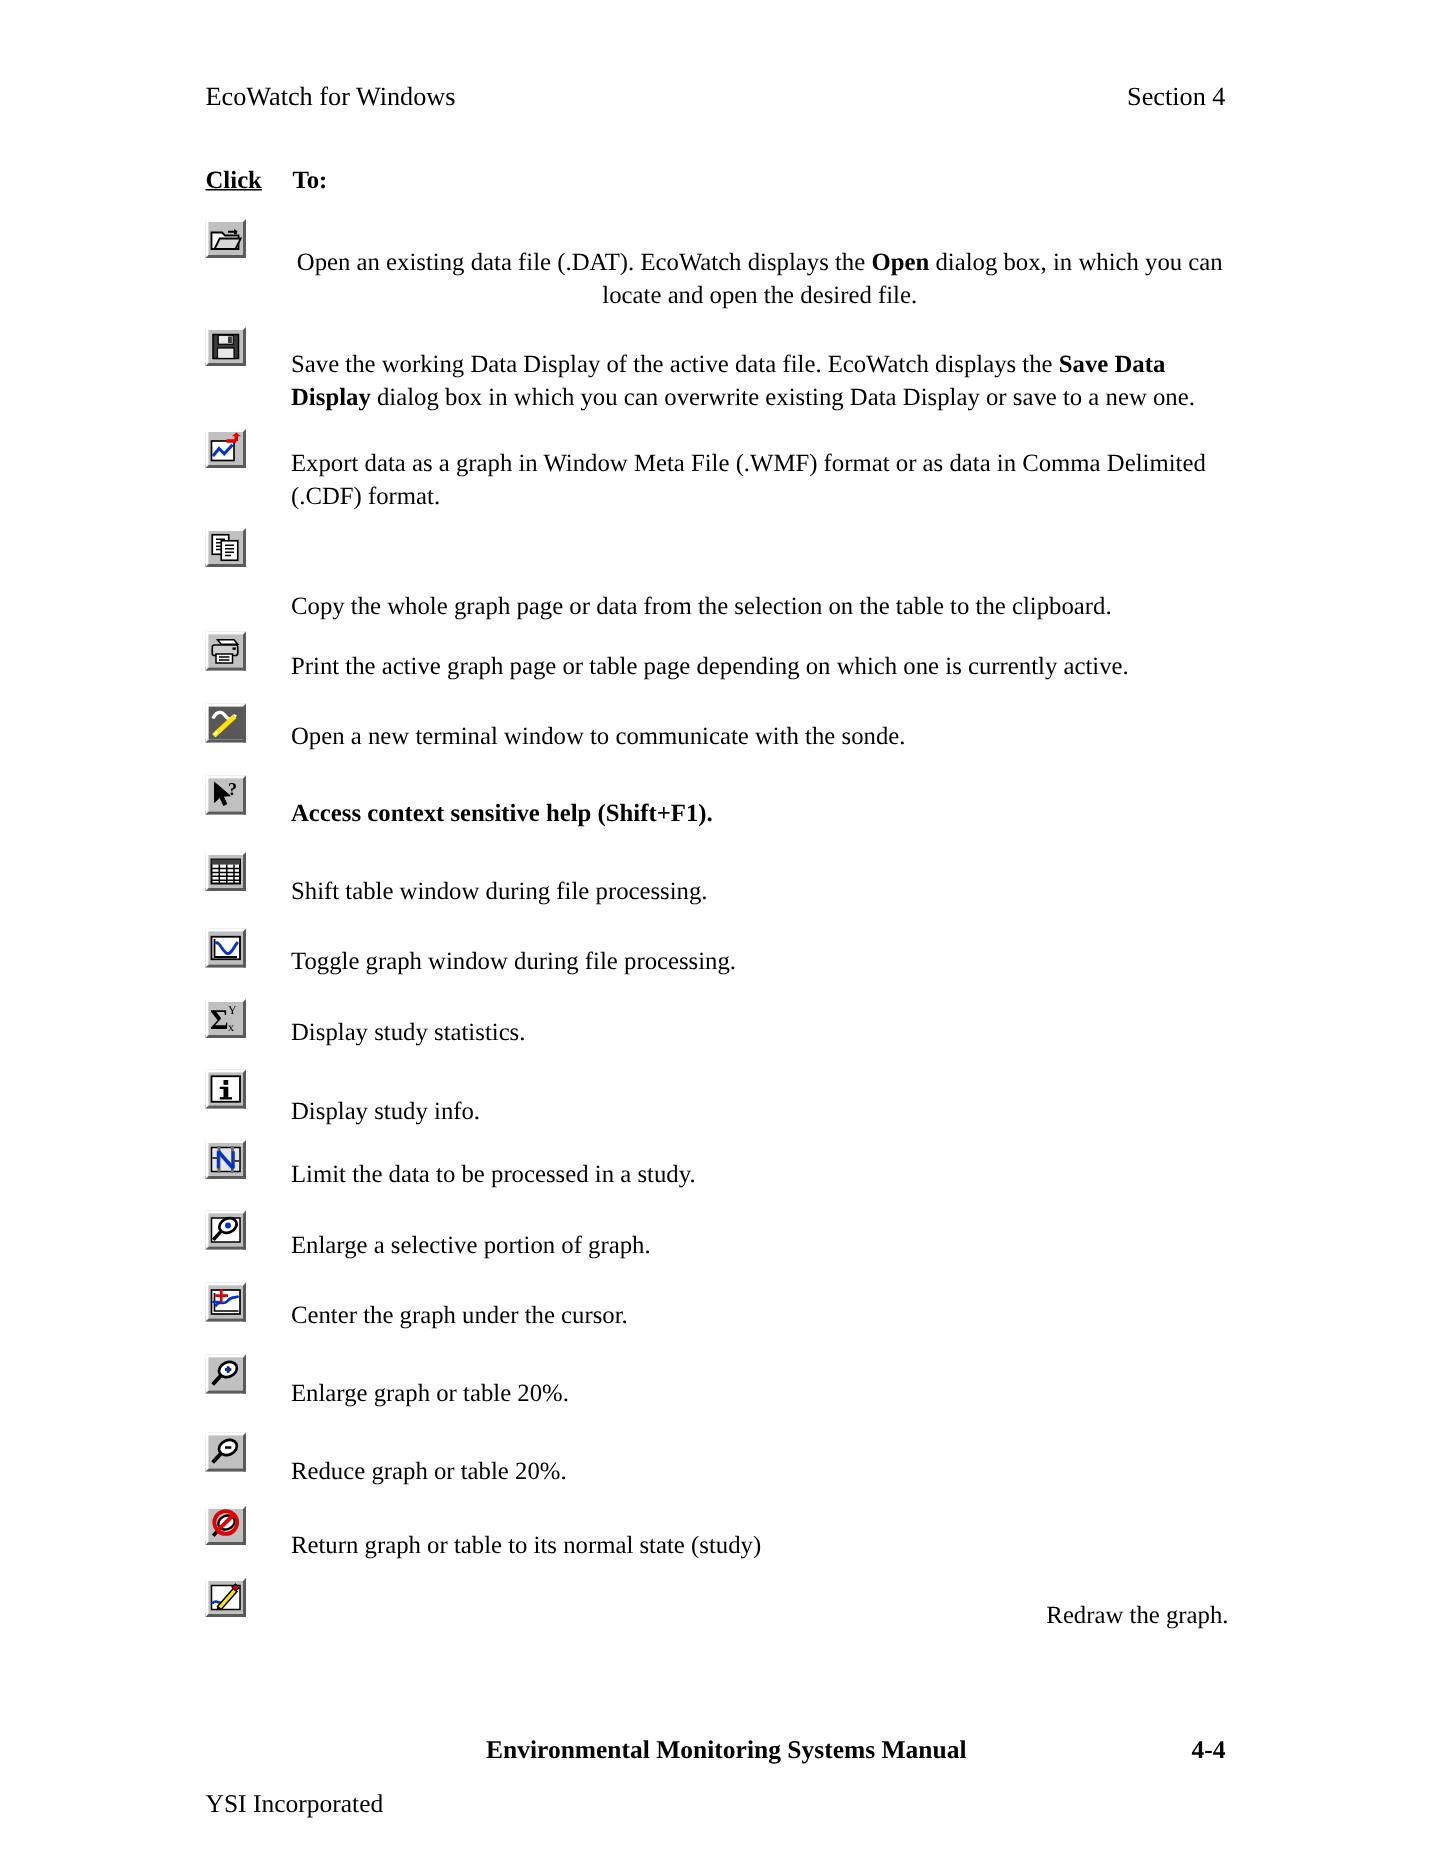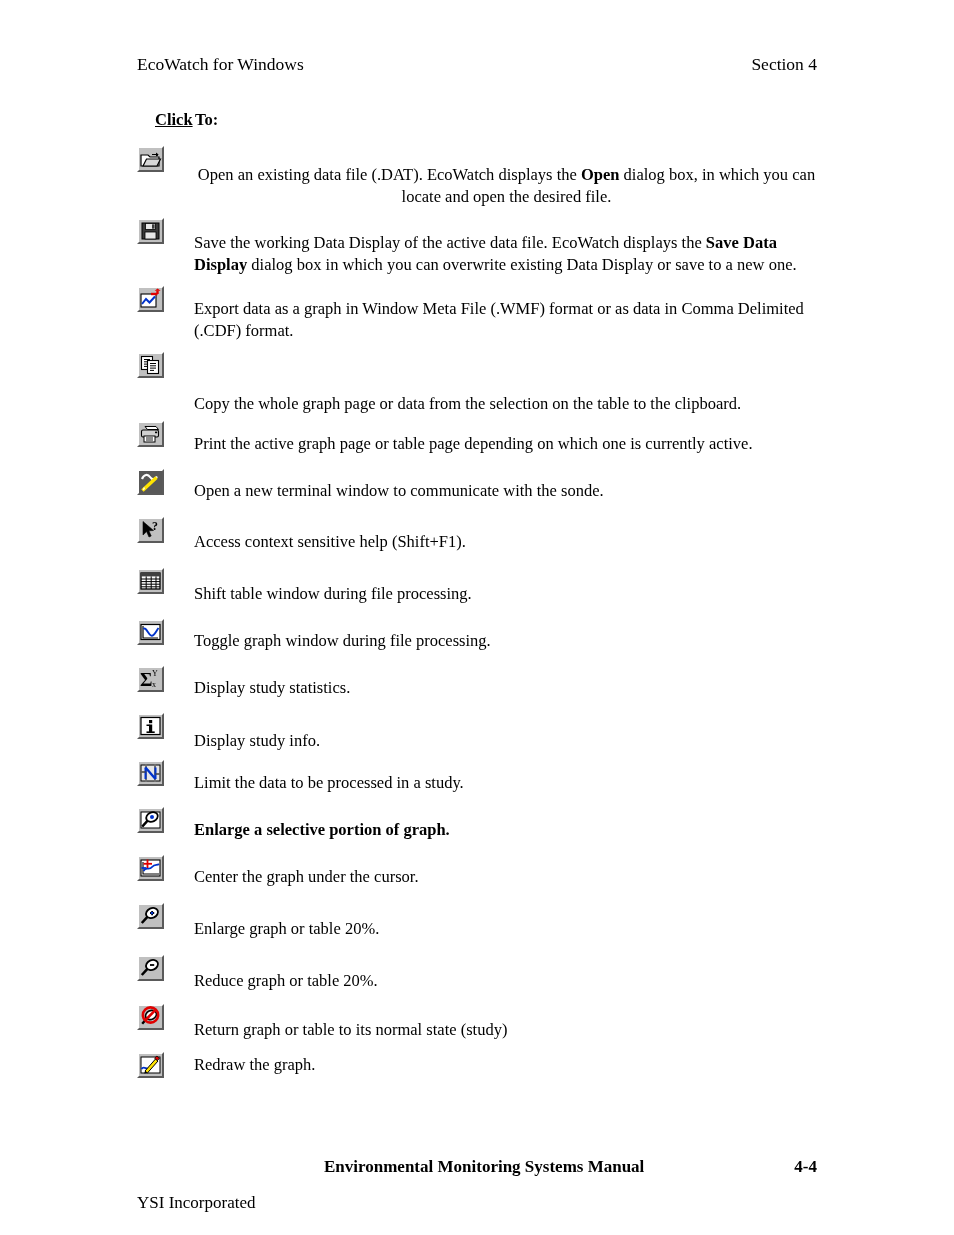--- a/index.html
+++ b/index.html
@@ -39,21 +39,21 @@
 
   
   .colheads {
     position: absolute;
     left: 137px;
     top: 110px;
     font-size: 16.5px;
     font-weight: bold;
     line-height: 20px;
   }
-  .colheads .click { position: absolute; left: 18px;   top: 0; text-decoration: underline; }
+  .colheads .click { position: absolute; left: 0;   top: 0; text-decoration: underline; }
   .colheads .to    { position: absolute; left: 58px; top: 0; }
 
   
   .rows {
     position: absolute;
     left: 0;
     top: 0;
     width: 954px;
   }
   .row {
@@ -213,21 +213,21 @@
       <div class="row" style="top: 517px;">
         <div class="btn">
           <span class="glyph">
             <svg width="23" height="22" viewBox="0 0 23 22">
       <rect width="23" height="22" fill="#c0c0c0"></rect>
       <path d="M4 2.5 L4 16 L7.6 12.6 L10 18 L12.2 17 L9.9 11.8 L14.5 11.5 Z" fill="#000000" stroke="#000" stroke-width="0.6"></path>
       <text x="13" y="11" font-family="Liberation Serif, serif" font-size="12" font-weight="bold" fill="#000">?</text>
     </svg>
           </span>
         </div>
-        <div class="desc" style="top: 14px;">Access context sensitive help (Shift+F1).</div>
+        <div class="desc" style="top: 14px; font-weight: bold;">Access context sensitive help (Shift+F1).</div>
       </div>
       <div class="row" style="top: 568px;">
         <div class="btn">
           <span class="glyph">
             <svg width="23" height="22" viewBox="0 0 23 22">
       <rect width="23" height="22" fill="#c0c0c0"></rect>
       <rect x="2" y="3" width="19" height="16" fill="#ffffff" stroke="#000" stroke-width="1.3"></rect>
       <rect x="2" y="3" width="19" height="3.4" fill="#404040"></rect>
       <path d="M2 9 h19 M2 11.6 h19 M2 14.2 h19 M2 16.8 h19" stroke="#000" stroke-width="1"></path>
       <path d="M7.2 6.4 v12.6 M12.2 6.4 v12.6 M17 6.4 v12.6" stroke="#000" stroke-width="1"></path>
@@ -298,21 +298,21 @@
           <span class="glyph">
             <svg width="23" height="22" viewBox="0 0 23 22">
       <rect width="23" height="22" fill="#c0c0c0"></rect>
       <rect x="2" y="3" width="19" height="16" fill="#ffffff" stroke="#000" stroke-width="1"></rect>
       <ellipse cx="13" cy="8" rx="6" ry="4.6" fill="none" stroke="#000" stroke-width="1.8" transform="rotate(-25 13 8)"></ellipse>
       <path d="M8.6 11.6 L3.2 17.6" stroke="#000" stroke-width="2.4"></path>
       <circle cx="13" cy="8" r="2" fill="#0033cc"></circle>
     </svg>
           </span>
         </div>
-        <div class="desc" style="top: 12px; font-weight: bold;">Enlarge a selective portion of graph.</div>
+        <div class="desc" style="top: 12px;">Enlarge a selective portion of graph.</div>
       </div>
       <div class="row" style="top: 855px;">
         <div class="btn">
           <span class="glyph">
             <svg width="23" height="22" viewBox="0 0 23 22">
       <rect width="23" height="22" fill="#c0c0c0"></rect>
       <rect x="2" y="3" width="19" height="16" fill="#ffffff" stroke="#000" stroke-width="1.1"></rect>
       <path d="M4 5 v12 h16" fill="none" stroke="#000" stroke-width="1.1"></path>
       <path d="M4.5 14 C7 9, 10 14, 13 10 C16 6.5, 18 9, 20 7" fill="none" stroke="#0033cc" stroke-width="1.8"></path>
       <path d="M8.5 2.5 v8.5" stroke="#e00000" stroke-width="1.8"></path>
@@ -370,21 +370,21 @@
             <svg width="23" height="22" viewBox="0 0 23 22">
       <rect width="23" height="22" fill="#c0c0c0"></rect>
       <rect x="2" y="3" width="19" height="16" fill="#ffffff" stroke="#000" stroke-width="1"></rect>
       <path d="M2.5 15 C5 11, 8 17, 11 13.5" fill="none" stroke="#0033cc" stroke-width="1.8"></path>
       <path d="M6 17 L16.5 5 L19 7 L8.4 19 Z" fill="#ffe400" stroke="#000" stroke-width="1"></path>
       <path d="M6 17 L8.4 19 L5.2 19.6 Z" fill="#000"></path>
       <path d="M15.6 4 L18 2 L20.4 4.6 L18.2 6.6 Z" fill="#e00000" stroke="#000" stroke-width="0.8"></path>
     </svg>
           </span>
         </div>
-        <div class="desc" style="top: 2px;">Redraw the graph.</div>
+        <div class="desc" style="top: 14px; text-align: right;">Redraw the graph.</div>
       </div>
     </div>
 
   <div class="footer">
     <span class="f-left">YSI Incorporated</span>
     <span class="f-center">Environmental Monitoring Systems Manual</span>
     <span class="f-right">4-4</span>
   </div>
 
 </div>

